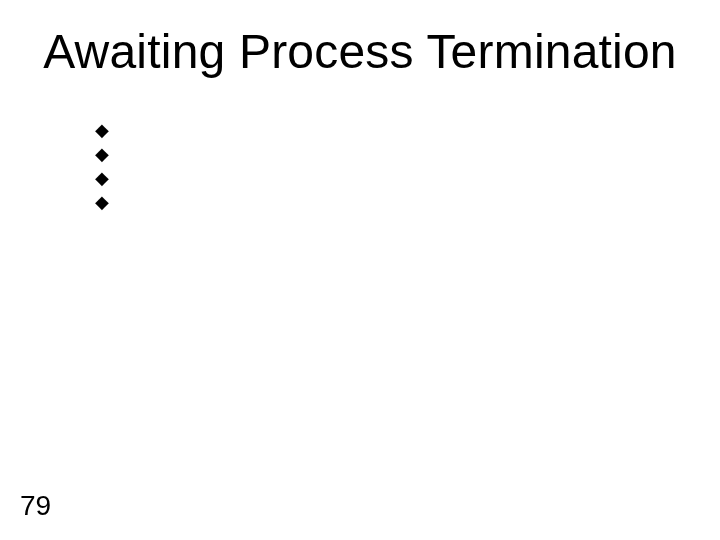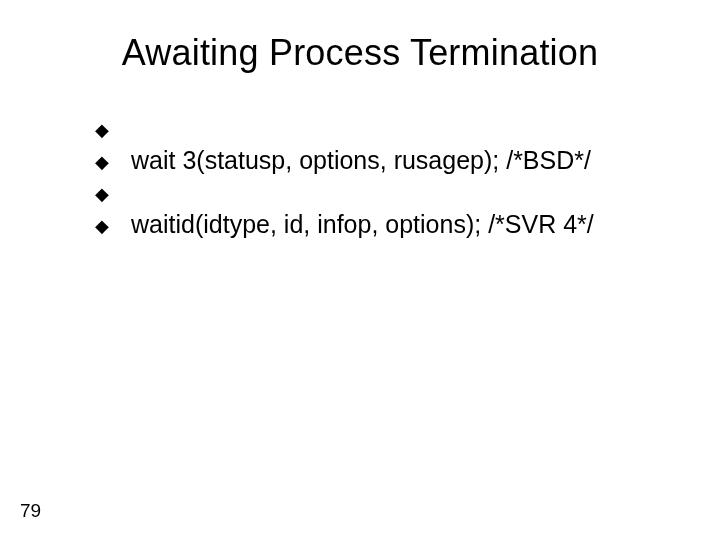--- a/index.html
+++ b/index.html
@@ -13,25 +13,25 @@
     overflow: hidden;
   }
   .slide {
     position: relative;
     width: 720px;
     height: 540px;
     box-sizing: border-box;
   }
   .title {
     position: absolute;
-    top: 32px;
+    top: 24px;
     left: 0;
     right: 0;
     text-align: center;
-    font-size: 36px;
+    font-size: 48px;
     font-weight: 400;
     letter-spacing: 0.2px;
   }
   .bullets {
     position: absolute;
     top: 120px;
     left: 95px;
     right: 40px;
   }
   .bullet-row {
@@ -50,47 +50,45 @@
     transform: translateY(1px);
   }
   .bullet-text {
     font-size: 25px;
     line-height: 1.35;
   }
   .page-number {
     position: absolute;
     left: 20px;
     bottom: 18px;
-    font-size: 19px;
+    font-size: 28px;
   }
 </style>
 </head>
 <body>
 
 <div class="slide">
 
   <div class="title">Awaiting Process Termination</div>
 
   <div class="bullets">
 
     <div class="bullet-row">
       <span class="bullet-icon">◆</span>
     </div>
 
     <div class="bullet-row">
       <span class="bullet-icon">◆</span>
-      <span class="bullet-text">wait 3(statusp, options, rusagep); /*BSD*/</span>
     </div>
 
     <div class="bullet-row">
       <span class="bullet-icon">◆</span>
     </div>
 
     <div class="bullet-row">
       <span class="bullet-icon">◆</span>
-      <span class="bullet-text">waitid(idtype, id, infop, options); /*SVR 4*/</span>
     </div>
 
   </div>
 
   <div class="page-number">79</div>
 
 </div>
 
 </body></html>

